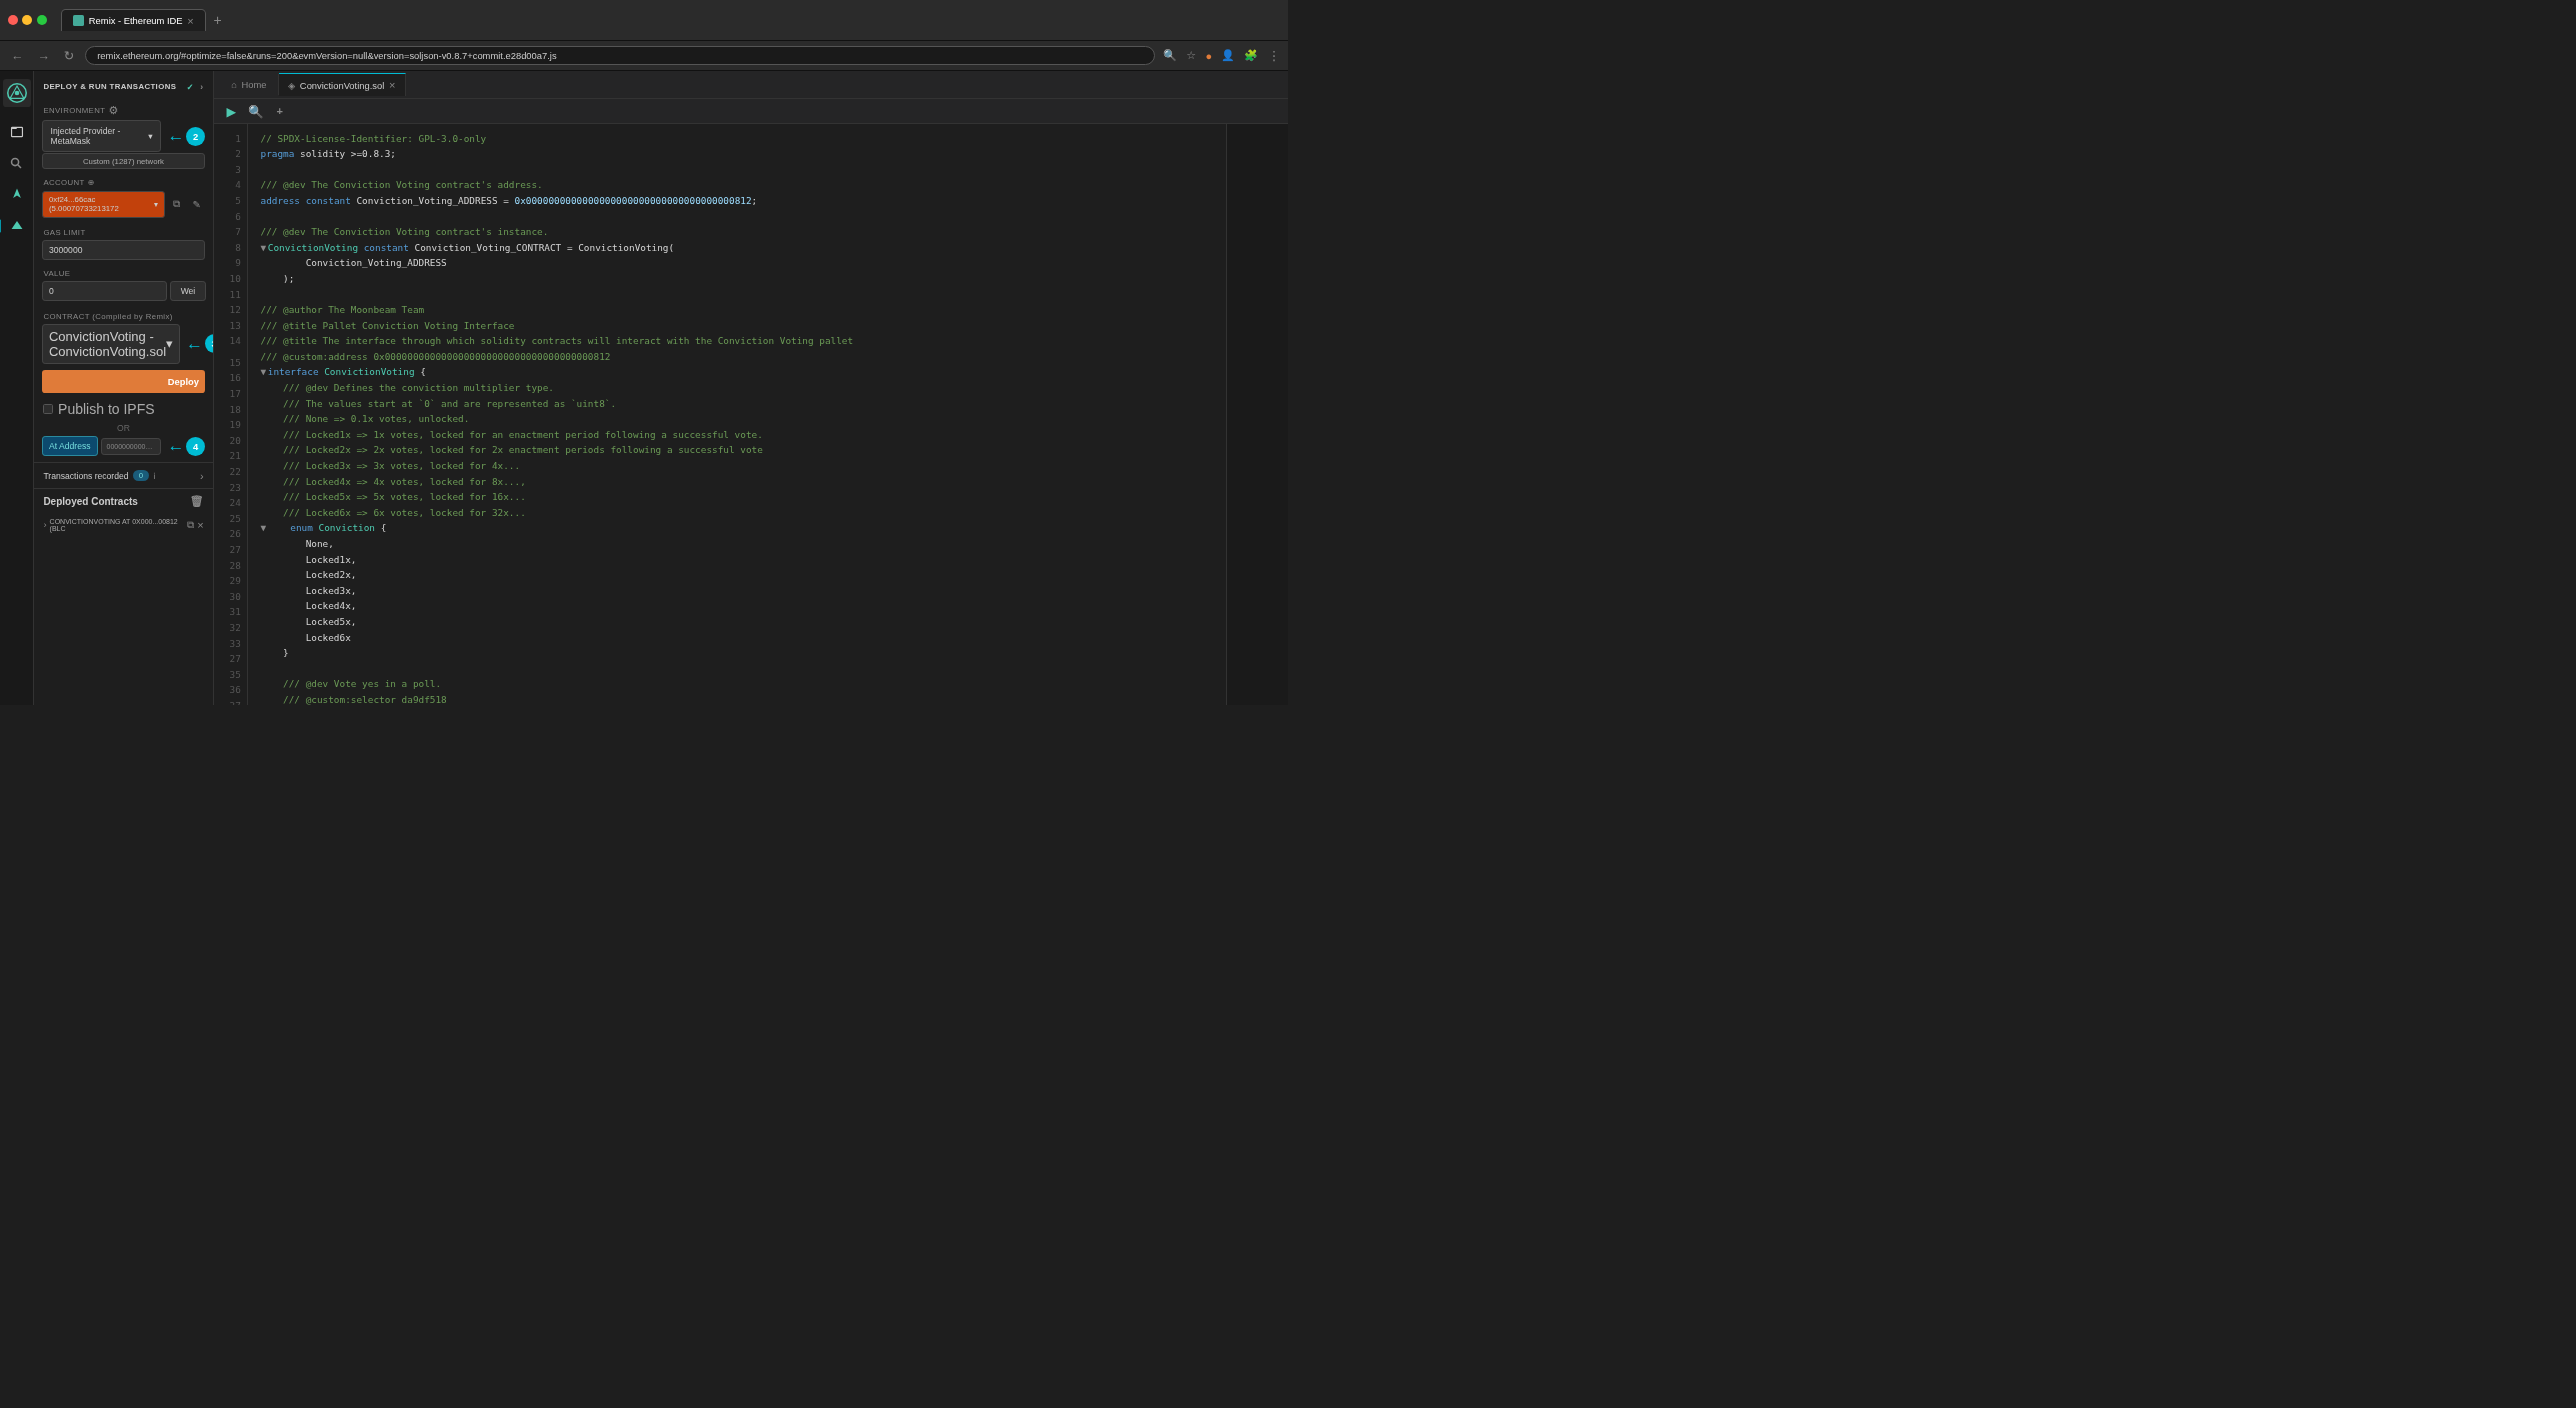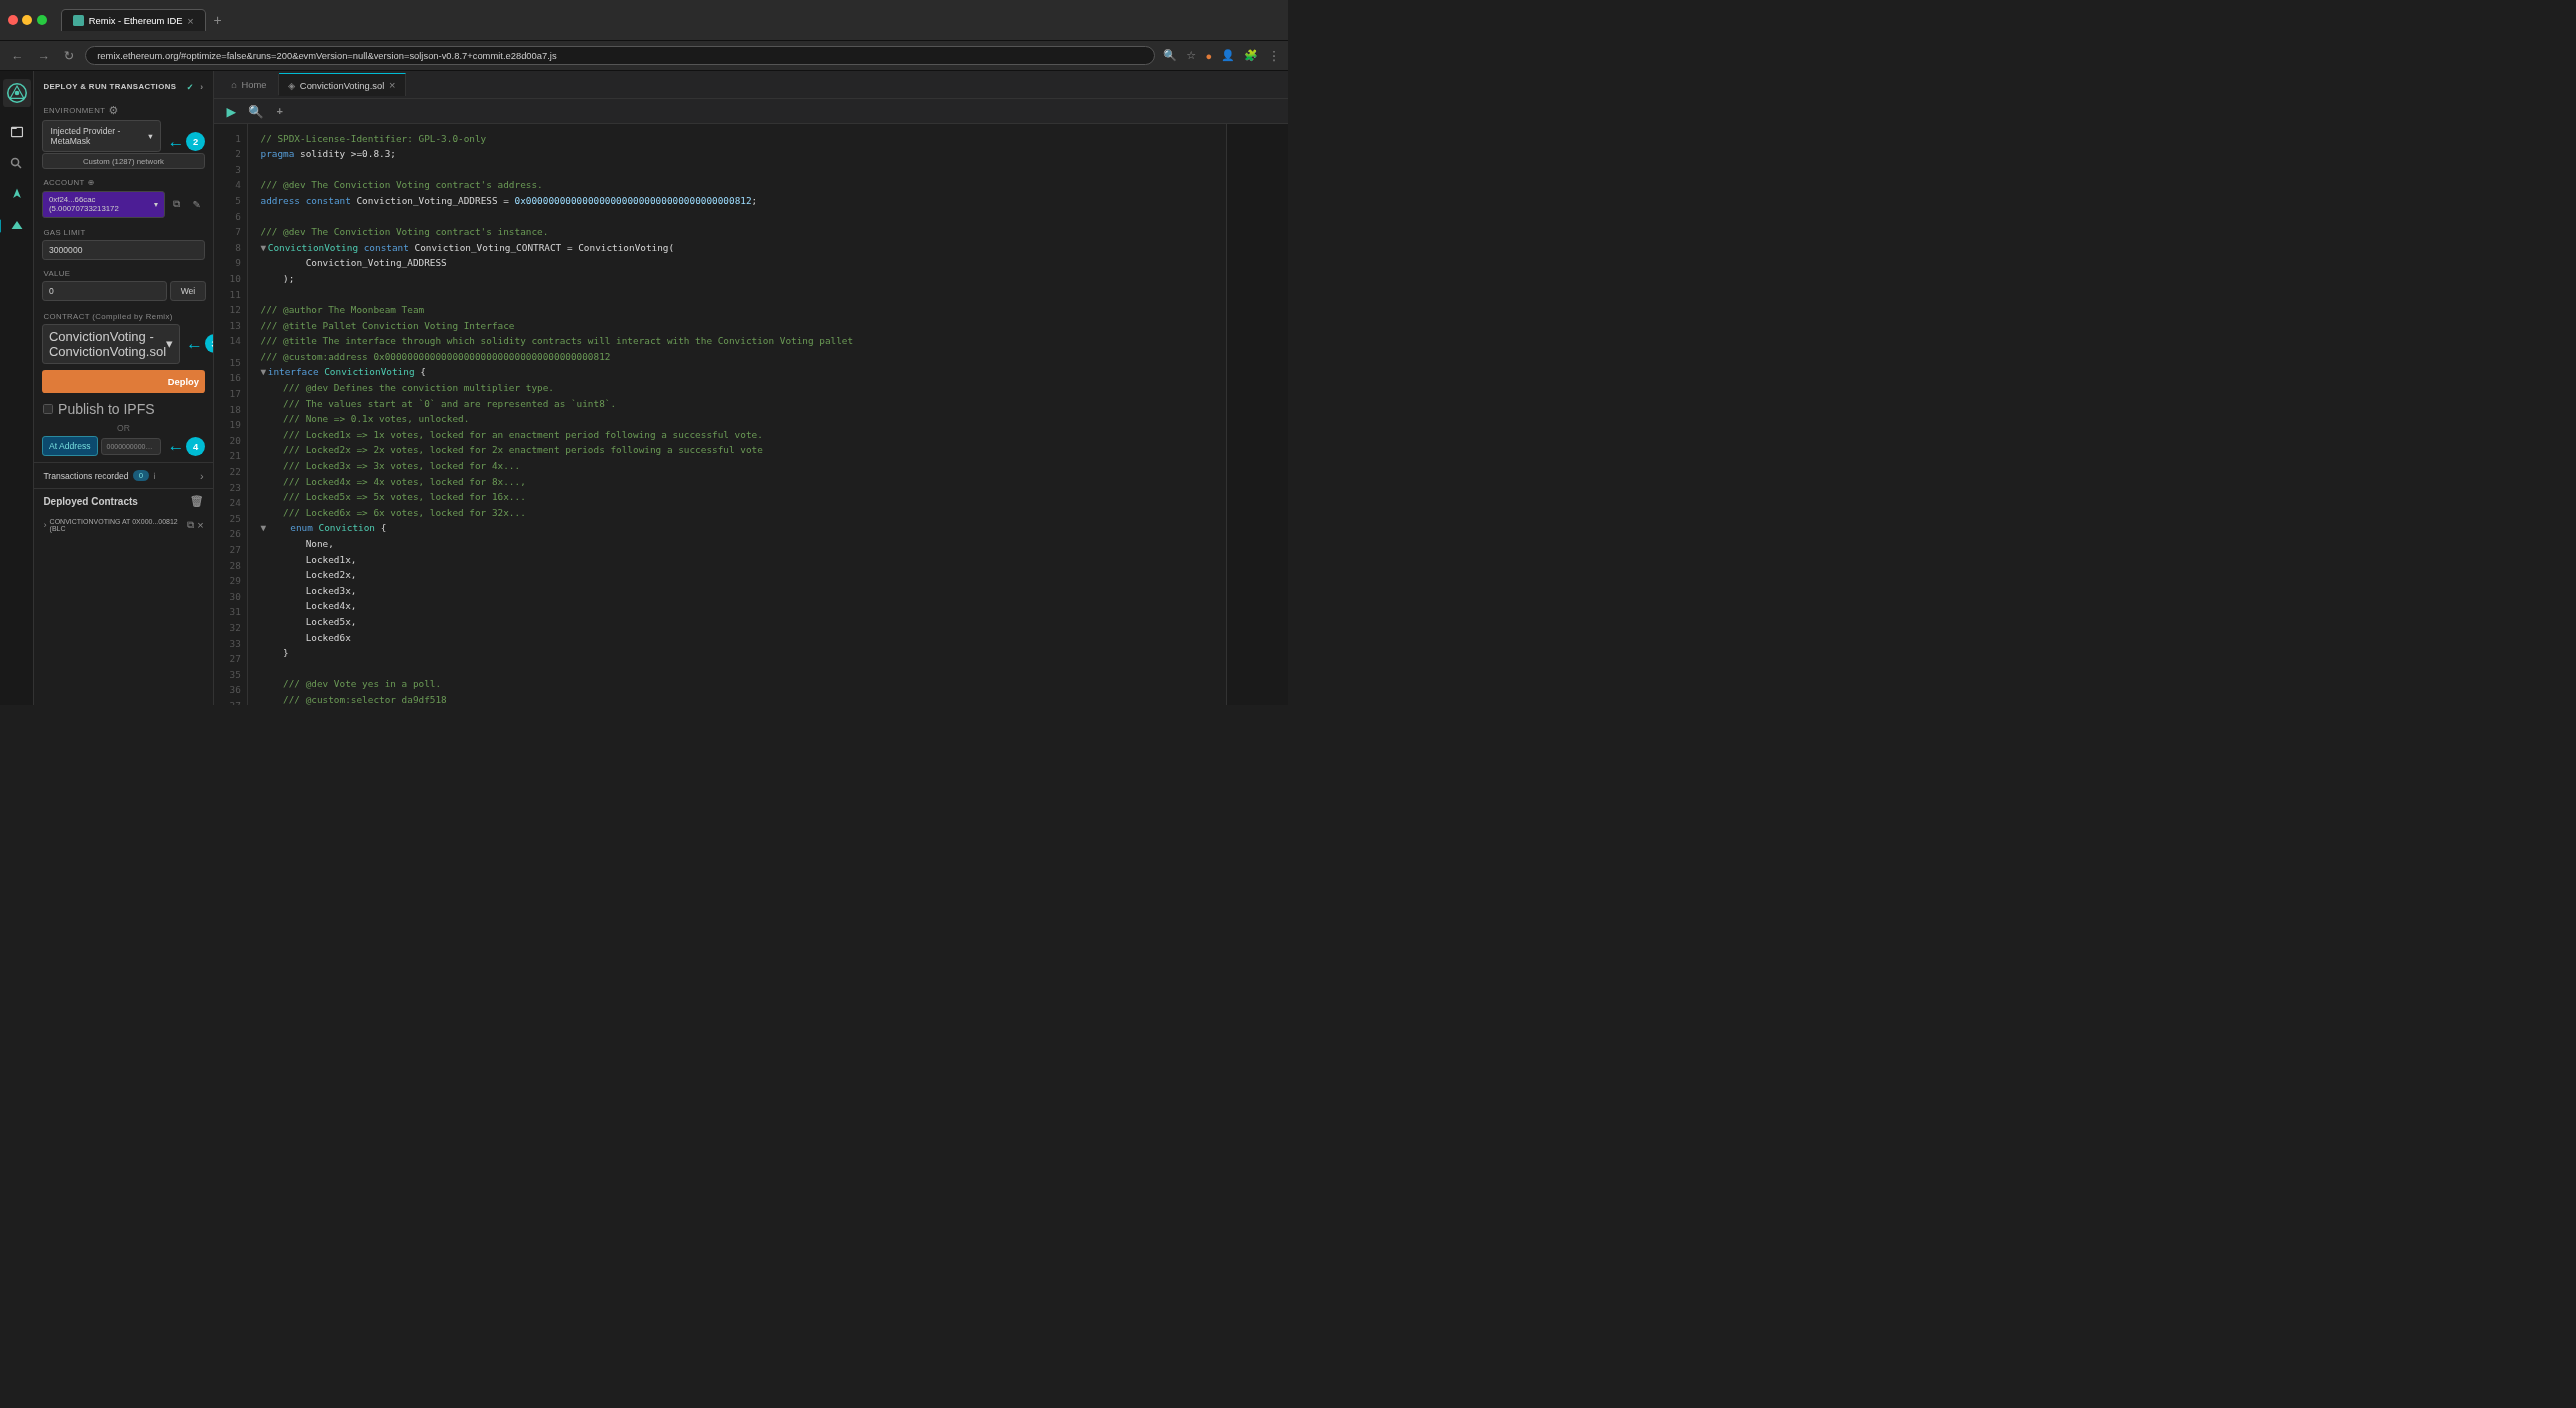--- a/index.html
+++ b/index.html
@@ -168,21 +168,21 @@
     }
 
     .account-row {
       margin: 0 7.8px 4.7px 7.8px;
       display: flex;
       gap: 3.1px;
       align-items: center;
     }
     .account-select {
       flex: 1;
-      background: #4c1d95;
+      background: #c2410c;
       border: 0.8px solid #444;
       border-radius: 3.1px;
       padding: 3.9px 6.2px;
       color: #ccc;
       font-size: 7.8px;
       display: flex;
       align-items: center;
       justify-content: space-between;
       cursor: pointer;
     }
@@ -558,21 +558,21 @@
       <div class="panel-header-icons">
         <span style="color:#4ec9b0;">✓</span>
         <span>›</span>
       </div>
     </div>
 
     <div class="section-label">
       <span>ENVIRONMENT</span>
       <span style="font-size:11px;">⚙</span>
     </div>
-    <div class="env-selector" style="display:flex; align-items:flex-end; gap:3.1px; margin-bottom:1.6px;">
+    <div class="env-selector" style="display:flex; align-items:center; gap:3.1px; margin-bottom:1.6px;">
       <div class="env-select-btn">
         <span>Injected Provider - MetaMask</span>
         <span>▾</span>
       </div>
 
       <div style="display:flex; align-items:center; gap:1.6px; color:#00bcd4; margin-left:3.1px;">
         <span style="font-size:17px; font-weight:bold;">←</span>
         <div style="background:#00bcd4; color:#fff; border-radius:50%; width:19px; height:19px; display:flex; align-items:center; justify-content:center; font-size:9.4px; font-weight:bold;">
           <span>2</span>
         </div>

